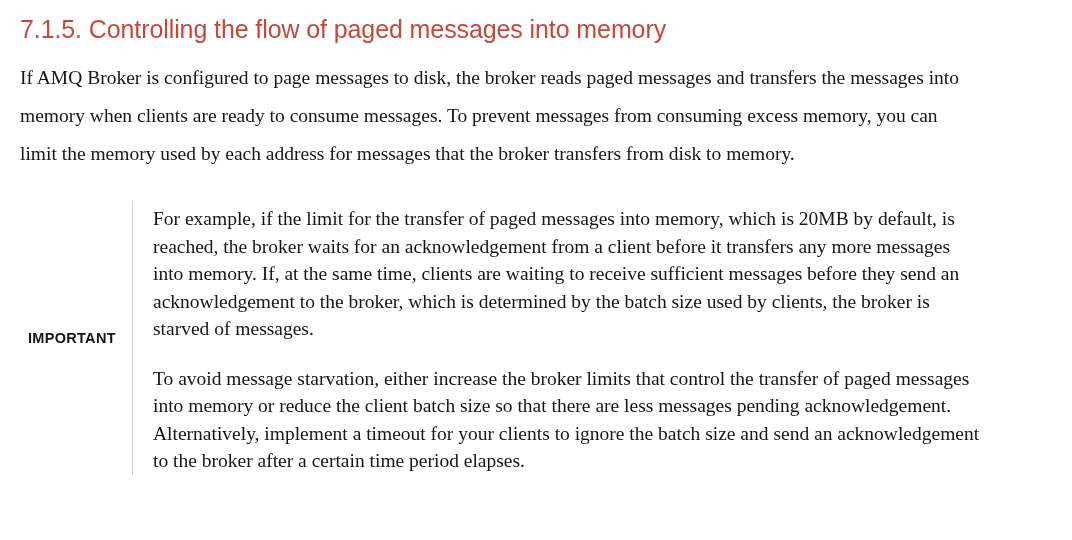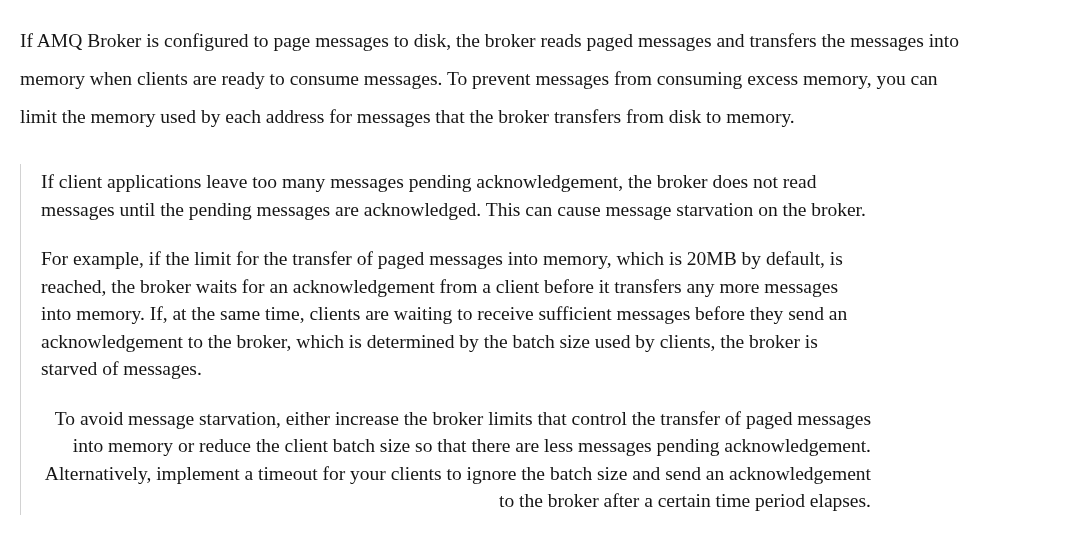--- a/index.html
+++ b/index.html
@@ -69,32 +69,34 @@
     font-size: 19.5px;
     line-height: 27.5px;
     color: #151515;
     max-width: 830px;
   }
   .admon-body p:first-child {
     margin-top: 4px;
   }
   .admon-body p:last-child {
     margin-bottom: 0;
-    text-align: right;
   }
 </style>
 </head>
 <body>
 
 <div class="page">
 
+  <h2 class="section-title">7.1.5. Controlling the flow of paged messages into memory</h2>
 
   <p class="intro">If AMQ Broker is configured to page messages to disk, the broker reads paged messages and transfers the messages into memory when clients are ready to consume messages. To prevent messages from consuming excess memory, you can limit the memory used by each address for messages that the broker transfers from disk to memory.</p>
 
   <div class="admonition">
+    <div class="admon-label-cell">
+      <span class="admon-label">IMPORTANT</span>
+    </div>
     <div class="admon-body">
-      <p>If client applications leave too many messages pending acknowledgement, the broker does not read messages until the pending messages are acknowledged. This can cause message starvation on the broker.</p>
       <p>For example, if the limit for the transfer of paged messages into memory, which is 20MB by default, is reached, the broker waits for an acknowledgement from a client before it transfers any more messages into memory. If, at the same time, clients are waiting to receive sufficient messages before they send an acknowledgement to the broker, which is determined by the batch size used by clients, the broker is starved of messages.</p>
       <p>To avoid message starvation, either increase the broker limits that control the transfer of paged messages into memory or reduce the client batch size so that there are less messages pending acknowledgement. Alternatively, implement a timeout for your clients to ignore the batch size and send an acknowledgement to the broker after a certain time period elapses.</p>
     </div>
   </div>
 
 </div>
 
 </body></html>

